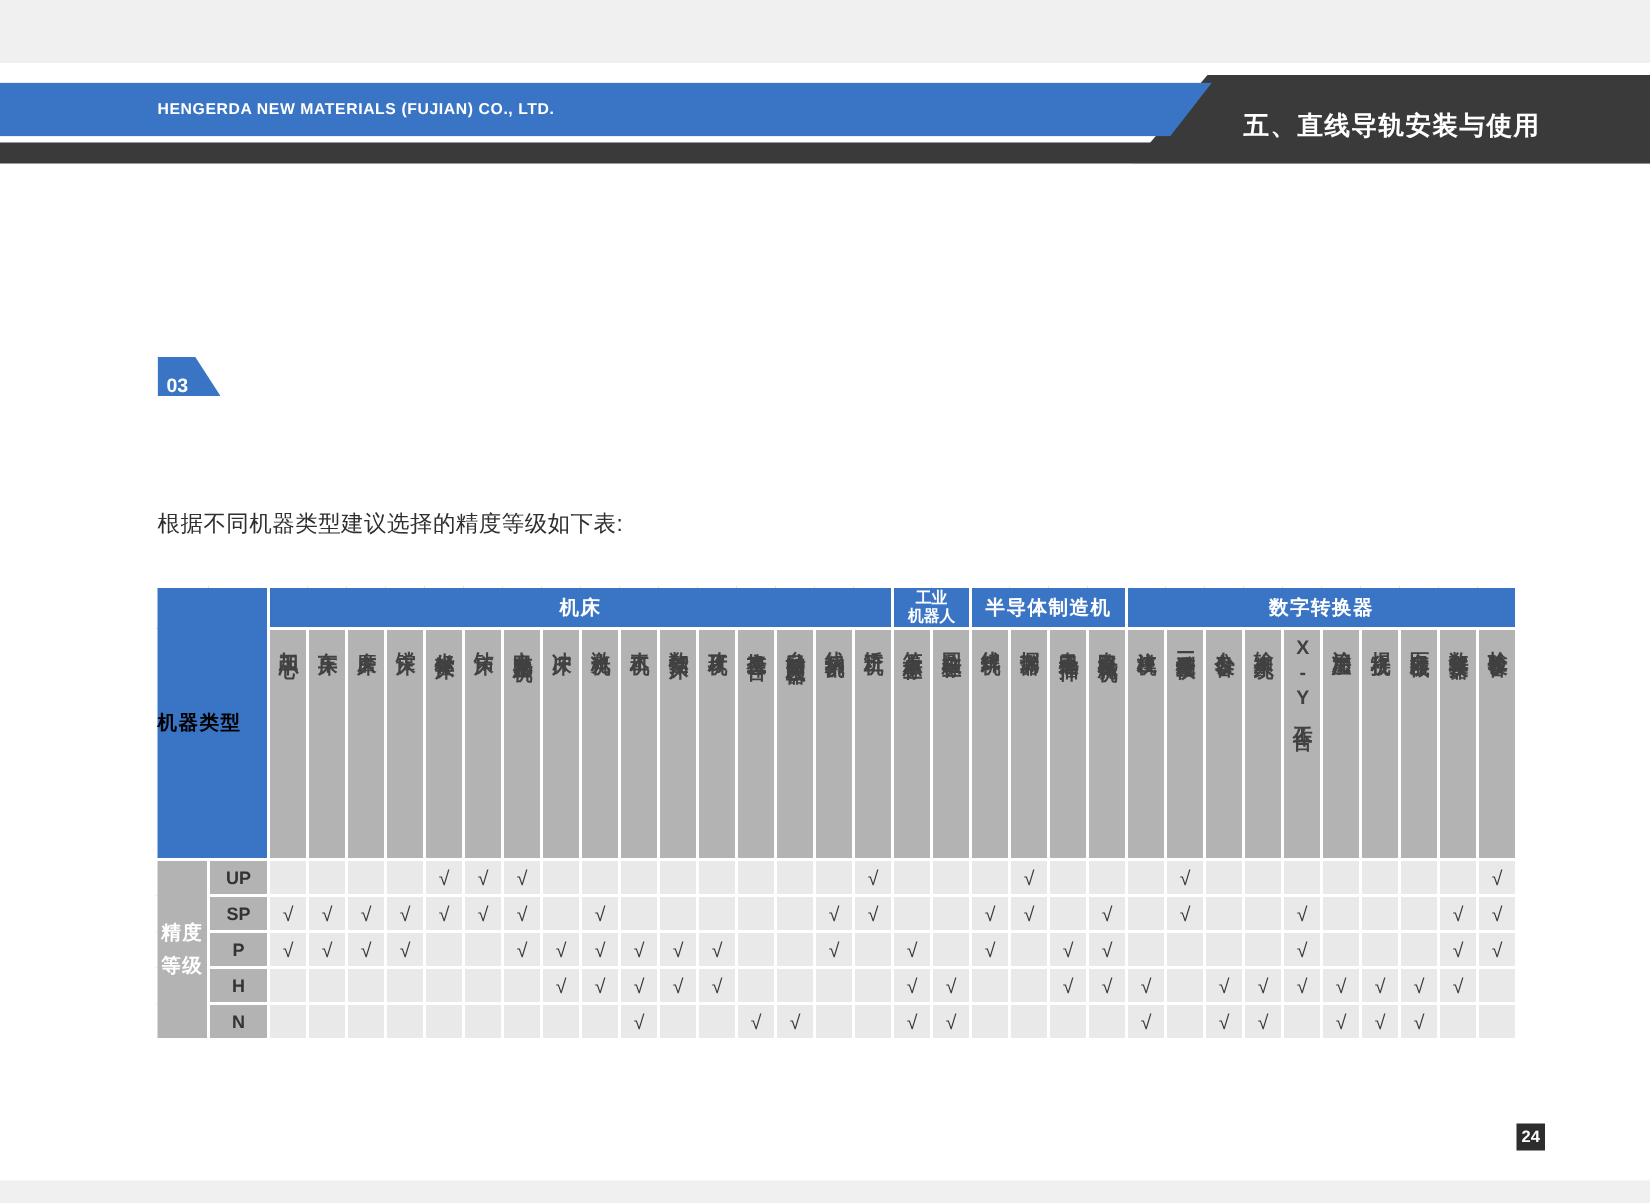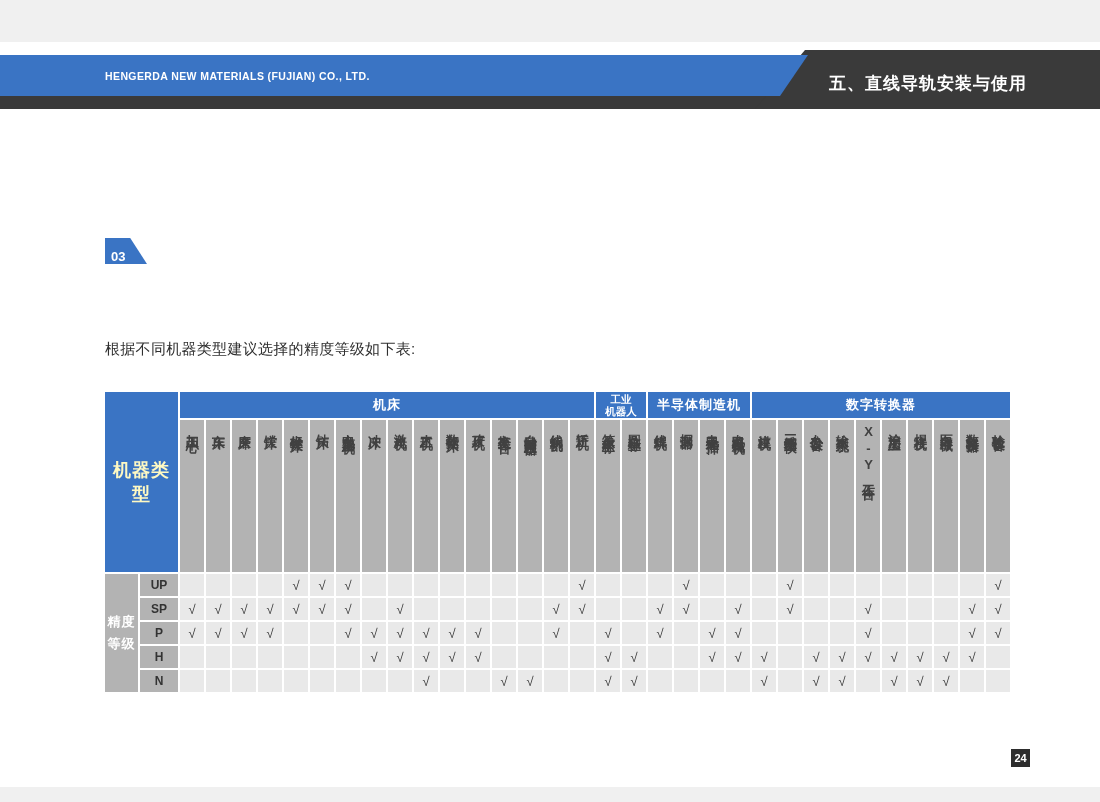--- a/index.html
+++ b/index.html
@@ -14,21 +14,21 @@
   .band-bottom { top: 787px; height: 15px; }
 
   
   .dark-strip { position: absolute; left: 0; top: 95px; width: 1100px; height: 14px; background: #3a3a3a; z-index: 1; }
   .dark-block {
     position: absolute; left: 755px; top: 50px; width: 345px; height: 59px;
     background: #3a3a3a; z-index: 2;
     clip-path: polygon(50px 0, 100% 0, 100% 100%, 0 100%);
   }
   .blue-banner {
-    position: absolute; left: 0; top: 55px; width: 808px; height: 41px;
+    position: absolute; left: 0; top: 55px; width: 808px; height: 36px;
     background: #3a74c4; z-index: 3;
     clip-path: polygon(0 0, 100% 0, calc(100% - 28px) 100%, 0 100%);
     display: flex; align-items: center;
   }
   .company-name {
     margin-left: 105px; color: #ffffff; font-size: 10.5px; font-weight: bold;
     letter-spacing: 0.4px;
   }
   .chapter-title {
     position: absolute; left: 829px; top: 50px; width: 295px; height: 59px;
@@ -61,22 +61,22 @@
     letter-spacing: 0.3px;
   }
 
   
   table.matrix {
     position: absolute; left: 103px; top: 390px;
     border-collapse: collapse; table-layout: fixed;
   }
   table.matrix th, table.matrix td { border: 2px solid #ffffff; padding: 0; }
   .corner {
-    background: #3a74c4; color: #fef9c3; font-size: 18px; font-weight: bold;
-    text-align: center; letter-spacing: 1px;
+    background: #3a74c4; color: #000000; font-size: 13px; font-weight: bold;
+    text-align: left; letter-spacing: 1px;
   }
   .grp {
     background: #3a74c4; color: #ffffff; font-size: 13px; font-weight: bold;
     text-align: center; height: 28px; letter-spacing: 1px;
   }
   .grp.small { font-size: 10.5px; line-height: 1.15; letter-spacing: 0; }
   .colh { background: #b3b3b3; vertical-align: top; height: 154px; }
   .vert {
     writing-mode: vertical-rl; text-orientation: upright;
     margin: 4px auto 0; font-size: 13px; color: #414141; letter-spacing: 1.5px;

